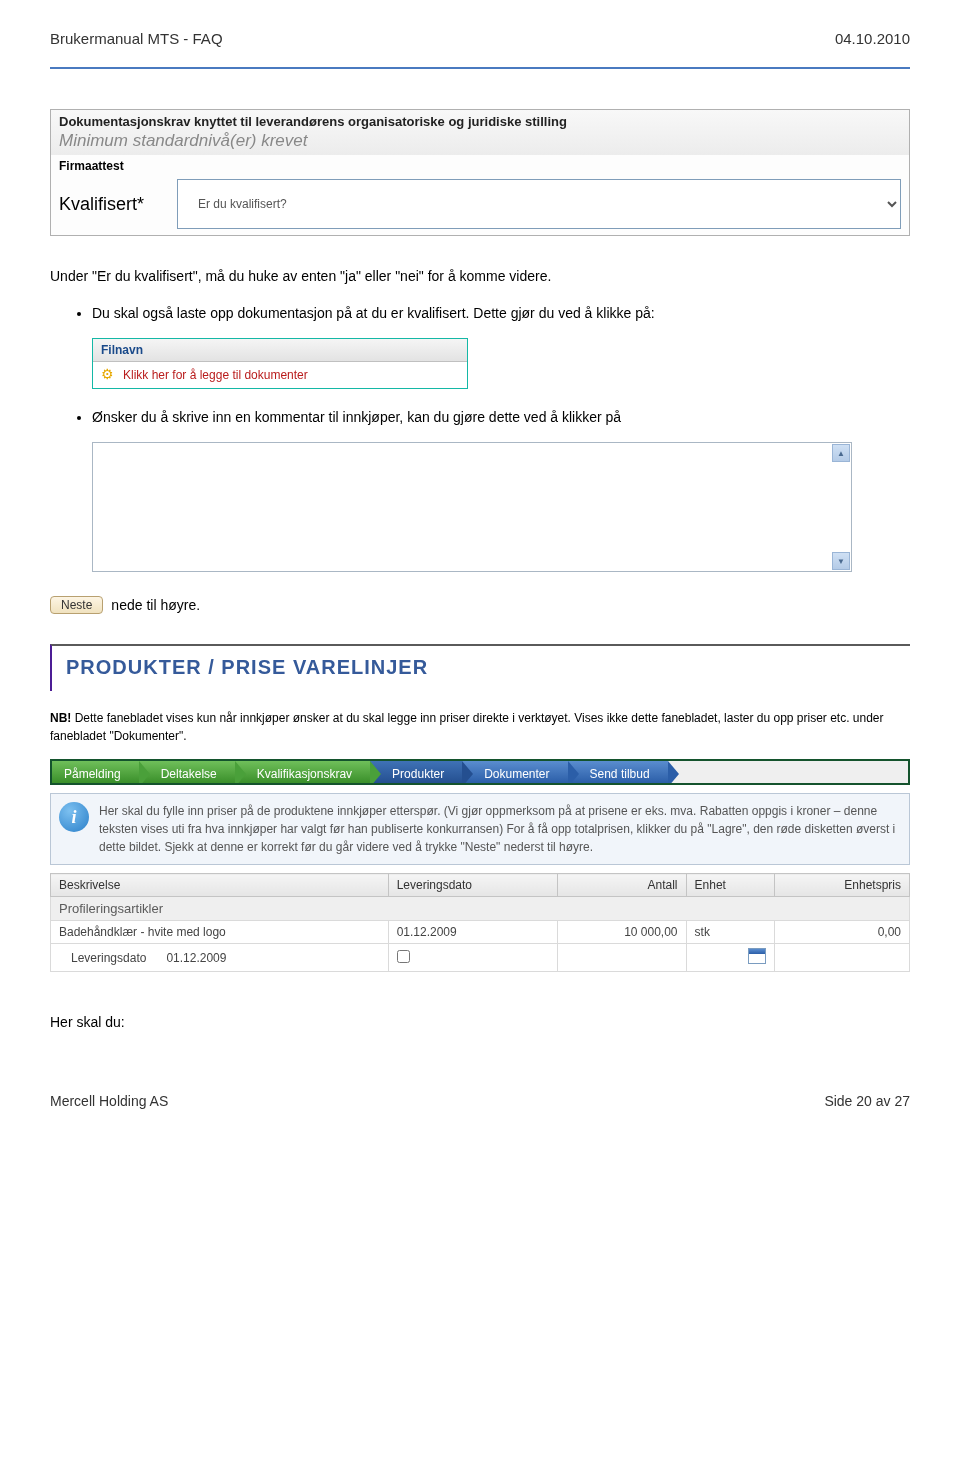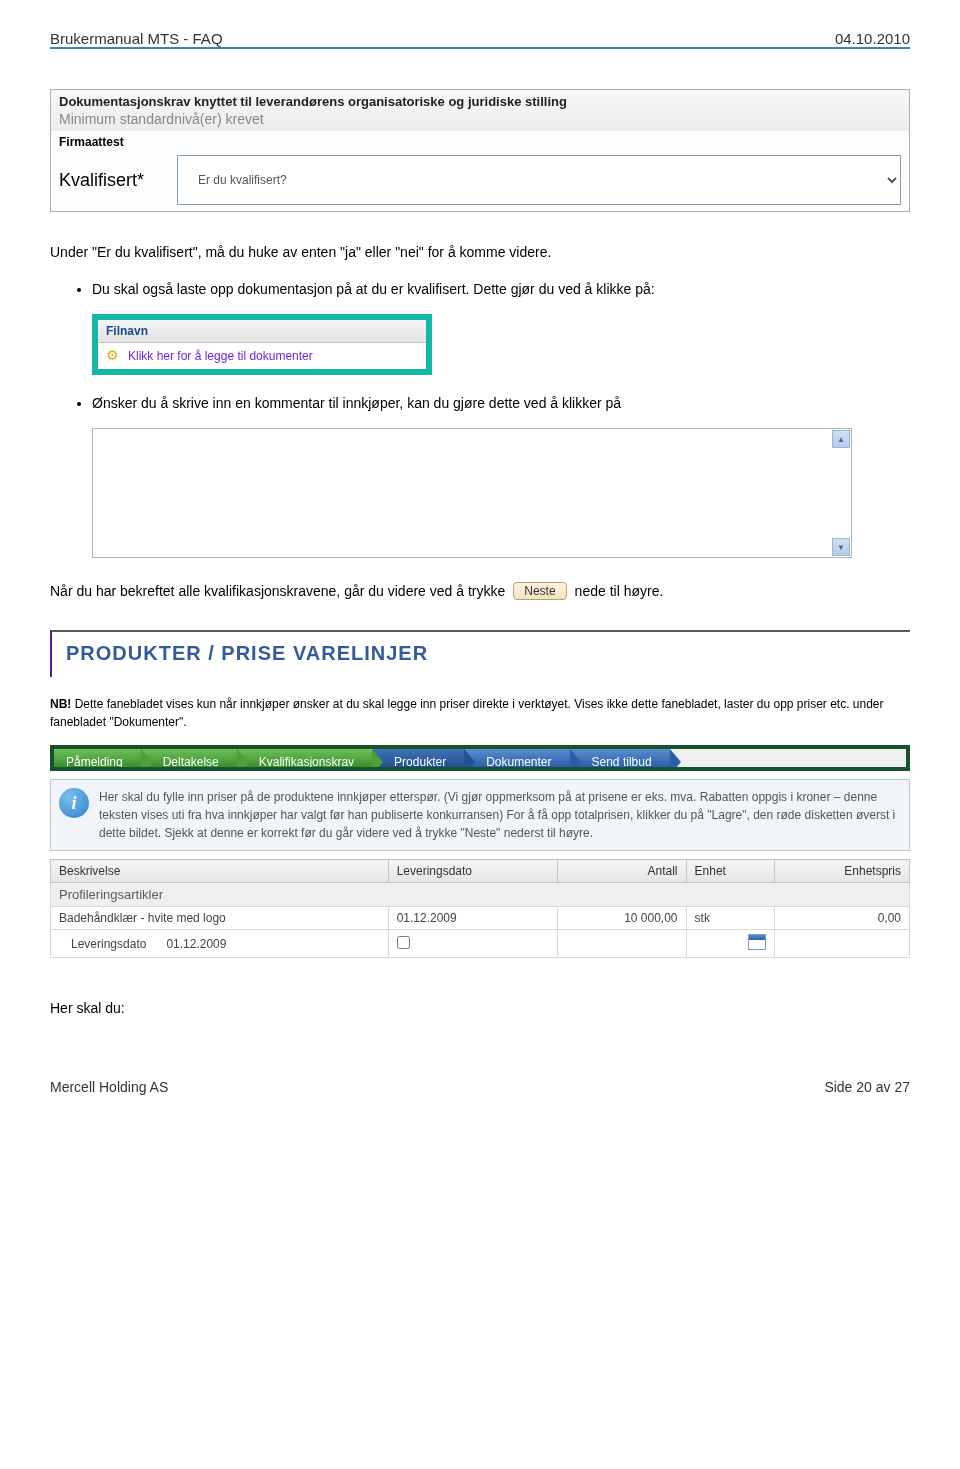--- a/index.html
+++ b/index.html
@@ -13,41 +13,42 @@
   }
   .page {
     padding: 30px 50px 20px 50px;
   }
   .doc-header {
     display: flex;
     justify-content: space-between;
     font-family: "Trebuchet MS", sans-serif;
     font-size: 15px;
     color: #333;
-    padding-bottom: 0;
+    padding-bottom: 20px;
     border-bottom: 2px solid #4a7ac0;
     margin-bottom: 40px;
   }
   .form-panel {
     border: 1px solid #b0b0b0;
     background: #fdfdfd;
     margin-bottom: 30px;
   }
   .form-panel .hdr {
     background: linear-gradient(#f8f8f8,#ececec);
     padding: 4px 8px 0 8px;
   }
   .form-panel .title-row {
     font-weight: bold;
     color: #222;
     font-size: 13px;
   }
   .form-panel .sub-row {
     color: #888;
-    font-size: 14px;
+    font-style: italic;
+    font-size: 17px;
     padding: 2px 0 4px 0;
   }
   .form-panel .mini {
     padding: 4px 8px;
     font-size: 12px;
   }
   .mini b { font-weight: bold; }
   .qrow { display:flex; align-items:center; gap:8px; padding:2px 8px 6px 8px; }
   .qrow .lbl { width:110px; font-size:18px; }
   .qrow select {
@@ -60,23 +61,23 @@
   }
   .body-text {
     font-family: Verdana, Arial, sans-serif;
     font-size: 14px;
     line-height: 1.5;
     margin-bottom: 16px;
   }
   ul.body-list { padding-left: 42px; margin-bottom: 14px; }
   ul.body-list li { font-size:14px; line-height:1.5; margin-bottom:12px;}
   .file-panel {
-    width: 340px;
+    width: 376px;
     margin: 4px 0 18px 42px;
-    border:6px solid #14b8a6;
+    border:1px solid #14b8a6;
   }
   .file-panel .th {
     background: linear-gradient(#f5f5f5,#e3e3e3);
     border-bottom:1px solid #c0c0c0;
     padding: 4px 8px;
     font-size:12px;
     color:#1a4a8a;
     font-weight:bold;
   }
   .file-panel .row {
@@ -88,21 +89,21 @@
     width:16px; height:16px;
     display:inline-block;
     position:relative;
   }
   .gear-icon::before {
     content:"⚙";
     color:#e6a800;
     font-size:14px;
     position:absolute; left:0; top:-1px;
   }
-  .file-panel .row a { color:#6d28d9; text-decoration:none; }
+  .file-panel .row a { color:#b91c1c; text-decoration:none; }
   .memo-box {
     border:1px solid #aab7c4;
     width: 760px;
     height: 130px;
     margin-left:42px;
     margin-bottom:24px;
     position:relative;
     background:#fff;
   }
   .memo-box .sbar {
@@ -144,21 +145,21 @@
     letter-spacing: 1px;
   }
   .section-note {
     font-size:12px; line-height:1.5;
     padding-bottom: 10px;
   }
   .section-note b { font-weight:bold; }
   
   .chev-row {
     display:flex;
-    border:4px solid #14532d;
+    border:2px solid #14532d;
     background:#efefef;
     margin:4px 0 8px 0;
     height:26px;
     overflow:hidden;
   }
   .chev {
     position:relative;
     padding:0 18px 0 22px;
     line-height:26px;
     font-size:12px;
@@ -286,21 +287,20 @@
   </ul>
 
   <div class="memo-box">
     <div class="sbar">
       <div class="sbtn">▲</div>
       <div class="sbtn">▼</div>
     </div>
   </div>
 
   <div class="inline-line">
-    <span>Når du har bekreftet alle kvalifikasjonskravene, går du videre ved å trykke</span>
     <span class="neste-btn">Neste</span>
     <span>nede til høyre.</span>
   </div>
 
   <div class="section-frame">
     <div class="section-title">PRODUKTER / PRISE VARELINJER</div>
   </div>
 
   <p class="section-note">
     <b>NB!</b><span> Dette fanebladet vises kun når innkjøper ønsker at du skal legge inn priser direkte i verktøyet. Vises ikke dette fanebladet, laster du opp priser etc. under fanebladet "Dokumenter".</span>

